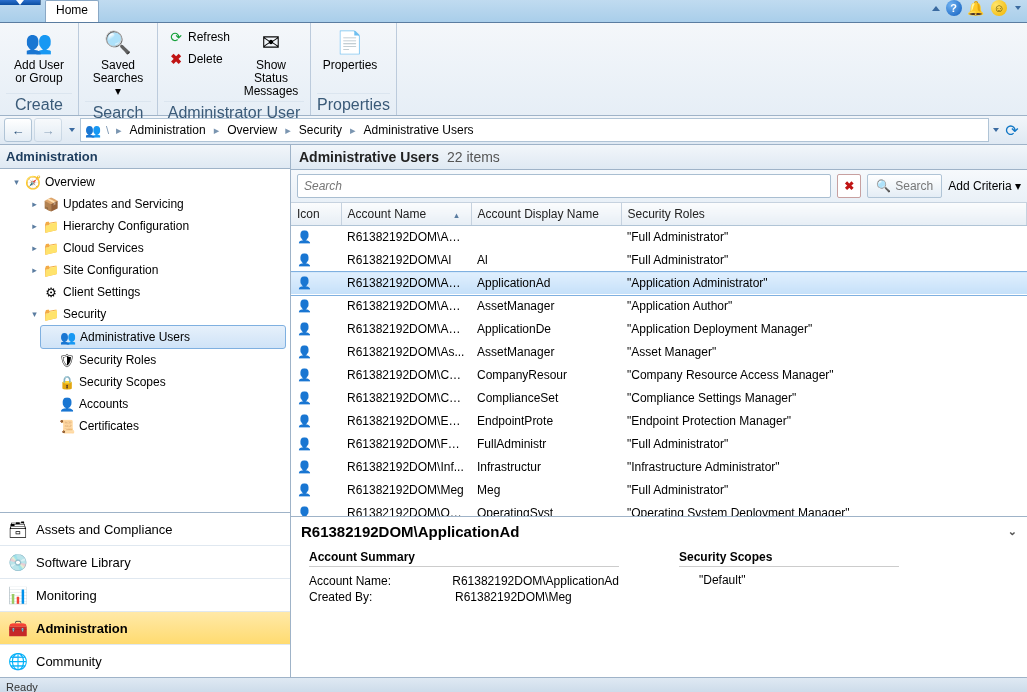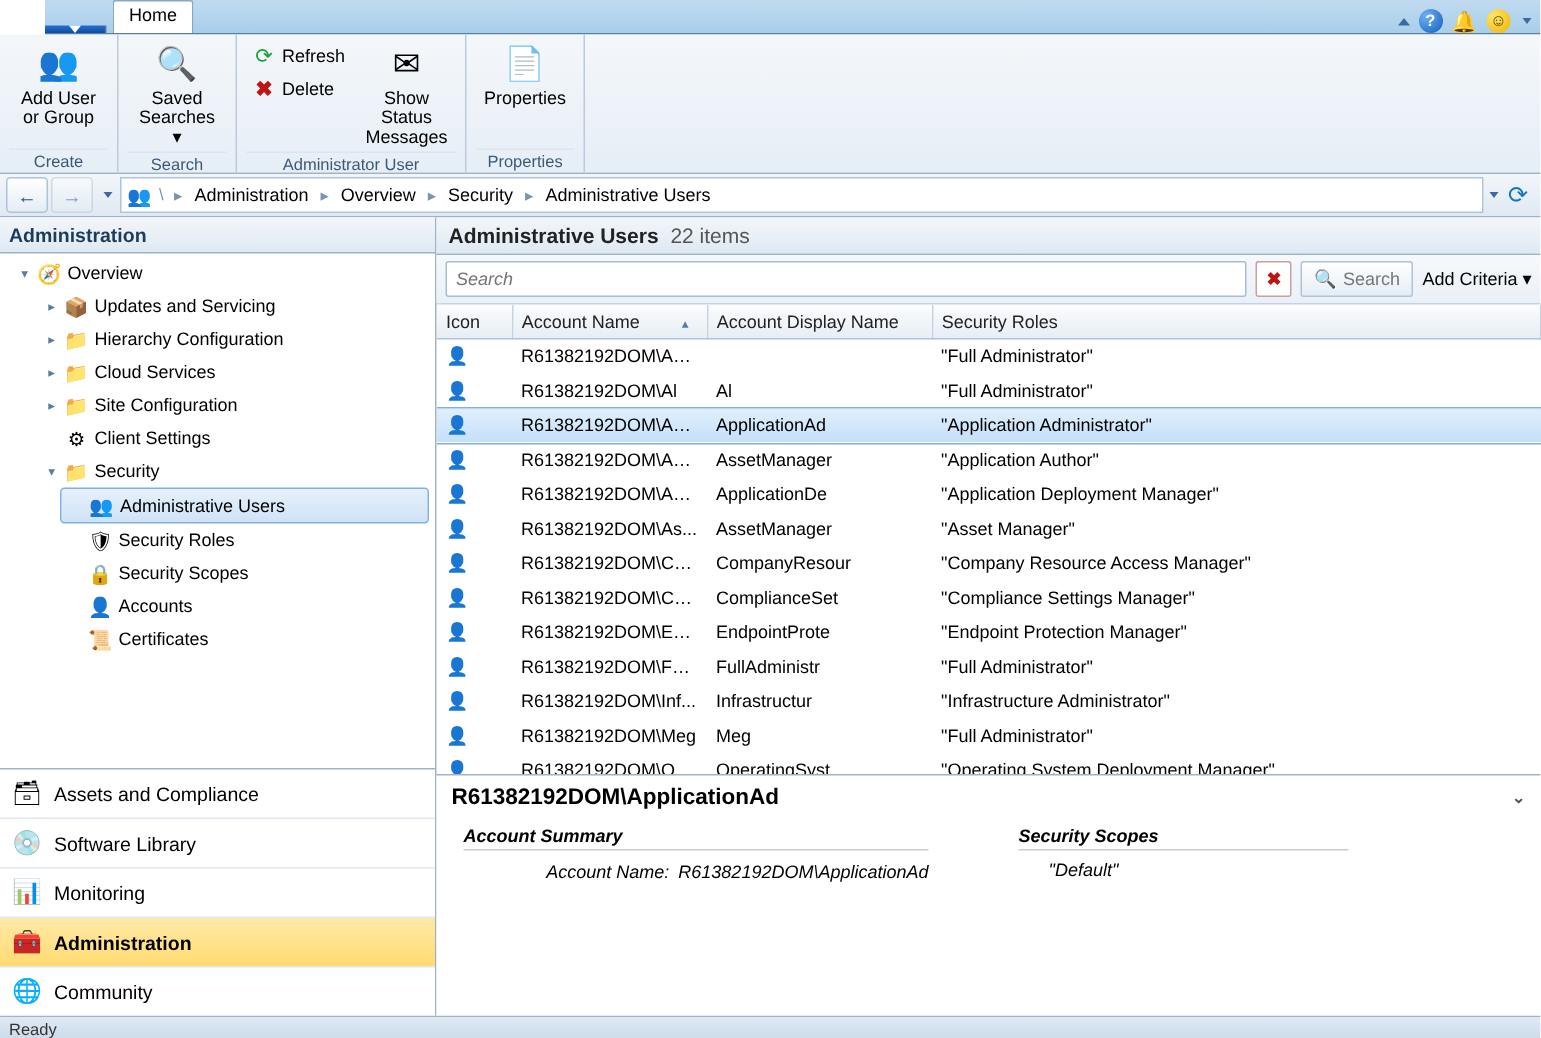--- a/index.html
+++ b/index.html
@@ -9,25 +9,24 @@
     font-size: 12px;
     color: #000;
     background: #fff;
     height: 100%;
     width: 1027px;
     overflow: hidden;
   }
   
   .title-strip {
     display: flex;
-    align-items: flex-end;
+    align-items: flex-start;
     background: linear-gradient(#c0dbf0, #a9ceea);
     height: 22px;
     border-bottom: 1px solid #5a7ca0;
-    margin-left: 30px;
   }
   .app-menu-btn {
     width: 40px;
     background: linear-gradient(#2a6fce, #0b4da1);
     display: flex;
     align-items: center;
     justify-content: center;
     gap: 3px;
     border-right: 1px solid #5a7ca0;
     cursor: pointer;
@@ -74,21 +73,21 @@
     padding: 2px 6px 0;
   }
   .ribbon-group-body {
     flex: 1;
     display: flex;
     align-items: flex-start;
     gap: 4px;
   }
   .ribbon-group-footer {
     text-align: center;
-    font-size: 11px;
+    font-size: 16px;
     color: #3a5a78;
     padding: 2px 0 1px;
     border-top: 1px solid #dbe5ef;
   }
   .big-btn {
     display: flex;
     flex-direction: column;
     align-items: center;
     padding: 2px 4px;
     cursor: pointer;
@@ -286,26 +285,25 @@
     background:#fff;
     display:flex;flex-direction:column;
   }
   .detail-title {
     font-size:15px;font-weight:600;padding:6px 10px 4px;
     display:flex;align-items:center;justify-content:space-between;
   }
   .detail-body {
     display:flex;gap:60px;padding:2px 18px 6px;
     overflow:hidden;
-    font-style:italic;
   }
   .detail-col h4 {
     margin:4px 0 6px;font-size:12px;font-weight:600;border-bottom:1px solid #ccc;padding-bottom:2px;
   }
-  .kv {display:flex;gap:6px;line-height:1.35;text-align:right;}
+  .kv {display:flex;gap:6px;line-height:1.35;}
   .kv .k{width:140px;}
 
   
   .status-bar {
     height:18px;background:linear-gradient(#dfe9f3,#c8d8e8);
     padding:0 6px;font-size:11px;color:#333;
     display:flex;align-items:center;
   }
 </style>
 </head>
@@ -607,20 +605,24 @@
         <span>R61382192DOM\ApplicationAd</span>
         <span style="font-size:11px;color:#555">⌄</span>
       </div>
       <div class="detail-body">
         <div class="detail-col" style="width:310px">
           <h4>Account Summary</h4>
           <div class="kv">
               <span class="k">Account Name:</span>
               <span style="white-space:pre-line">R61382192DOM\ApplicationAd</span>
             </div>
+          <div class="kv">
+              <span class="k">Created By:</span>
+              <span>R61382192DOM\Meg</span>
+            </div>
         </div>
         <div class="detail-col" style="width:220px">
           <h4>Security Scopes</h4>
           <div style="padding-left:20px">"Default"</div>
         </div>
       </div>
     </div>
   </div>
 </div>
 

